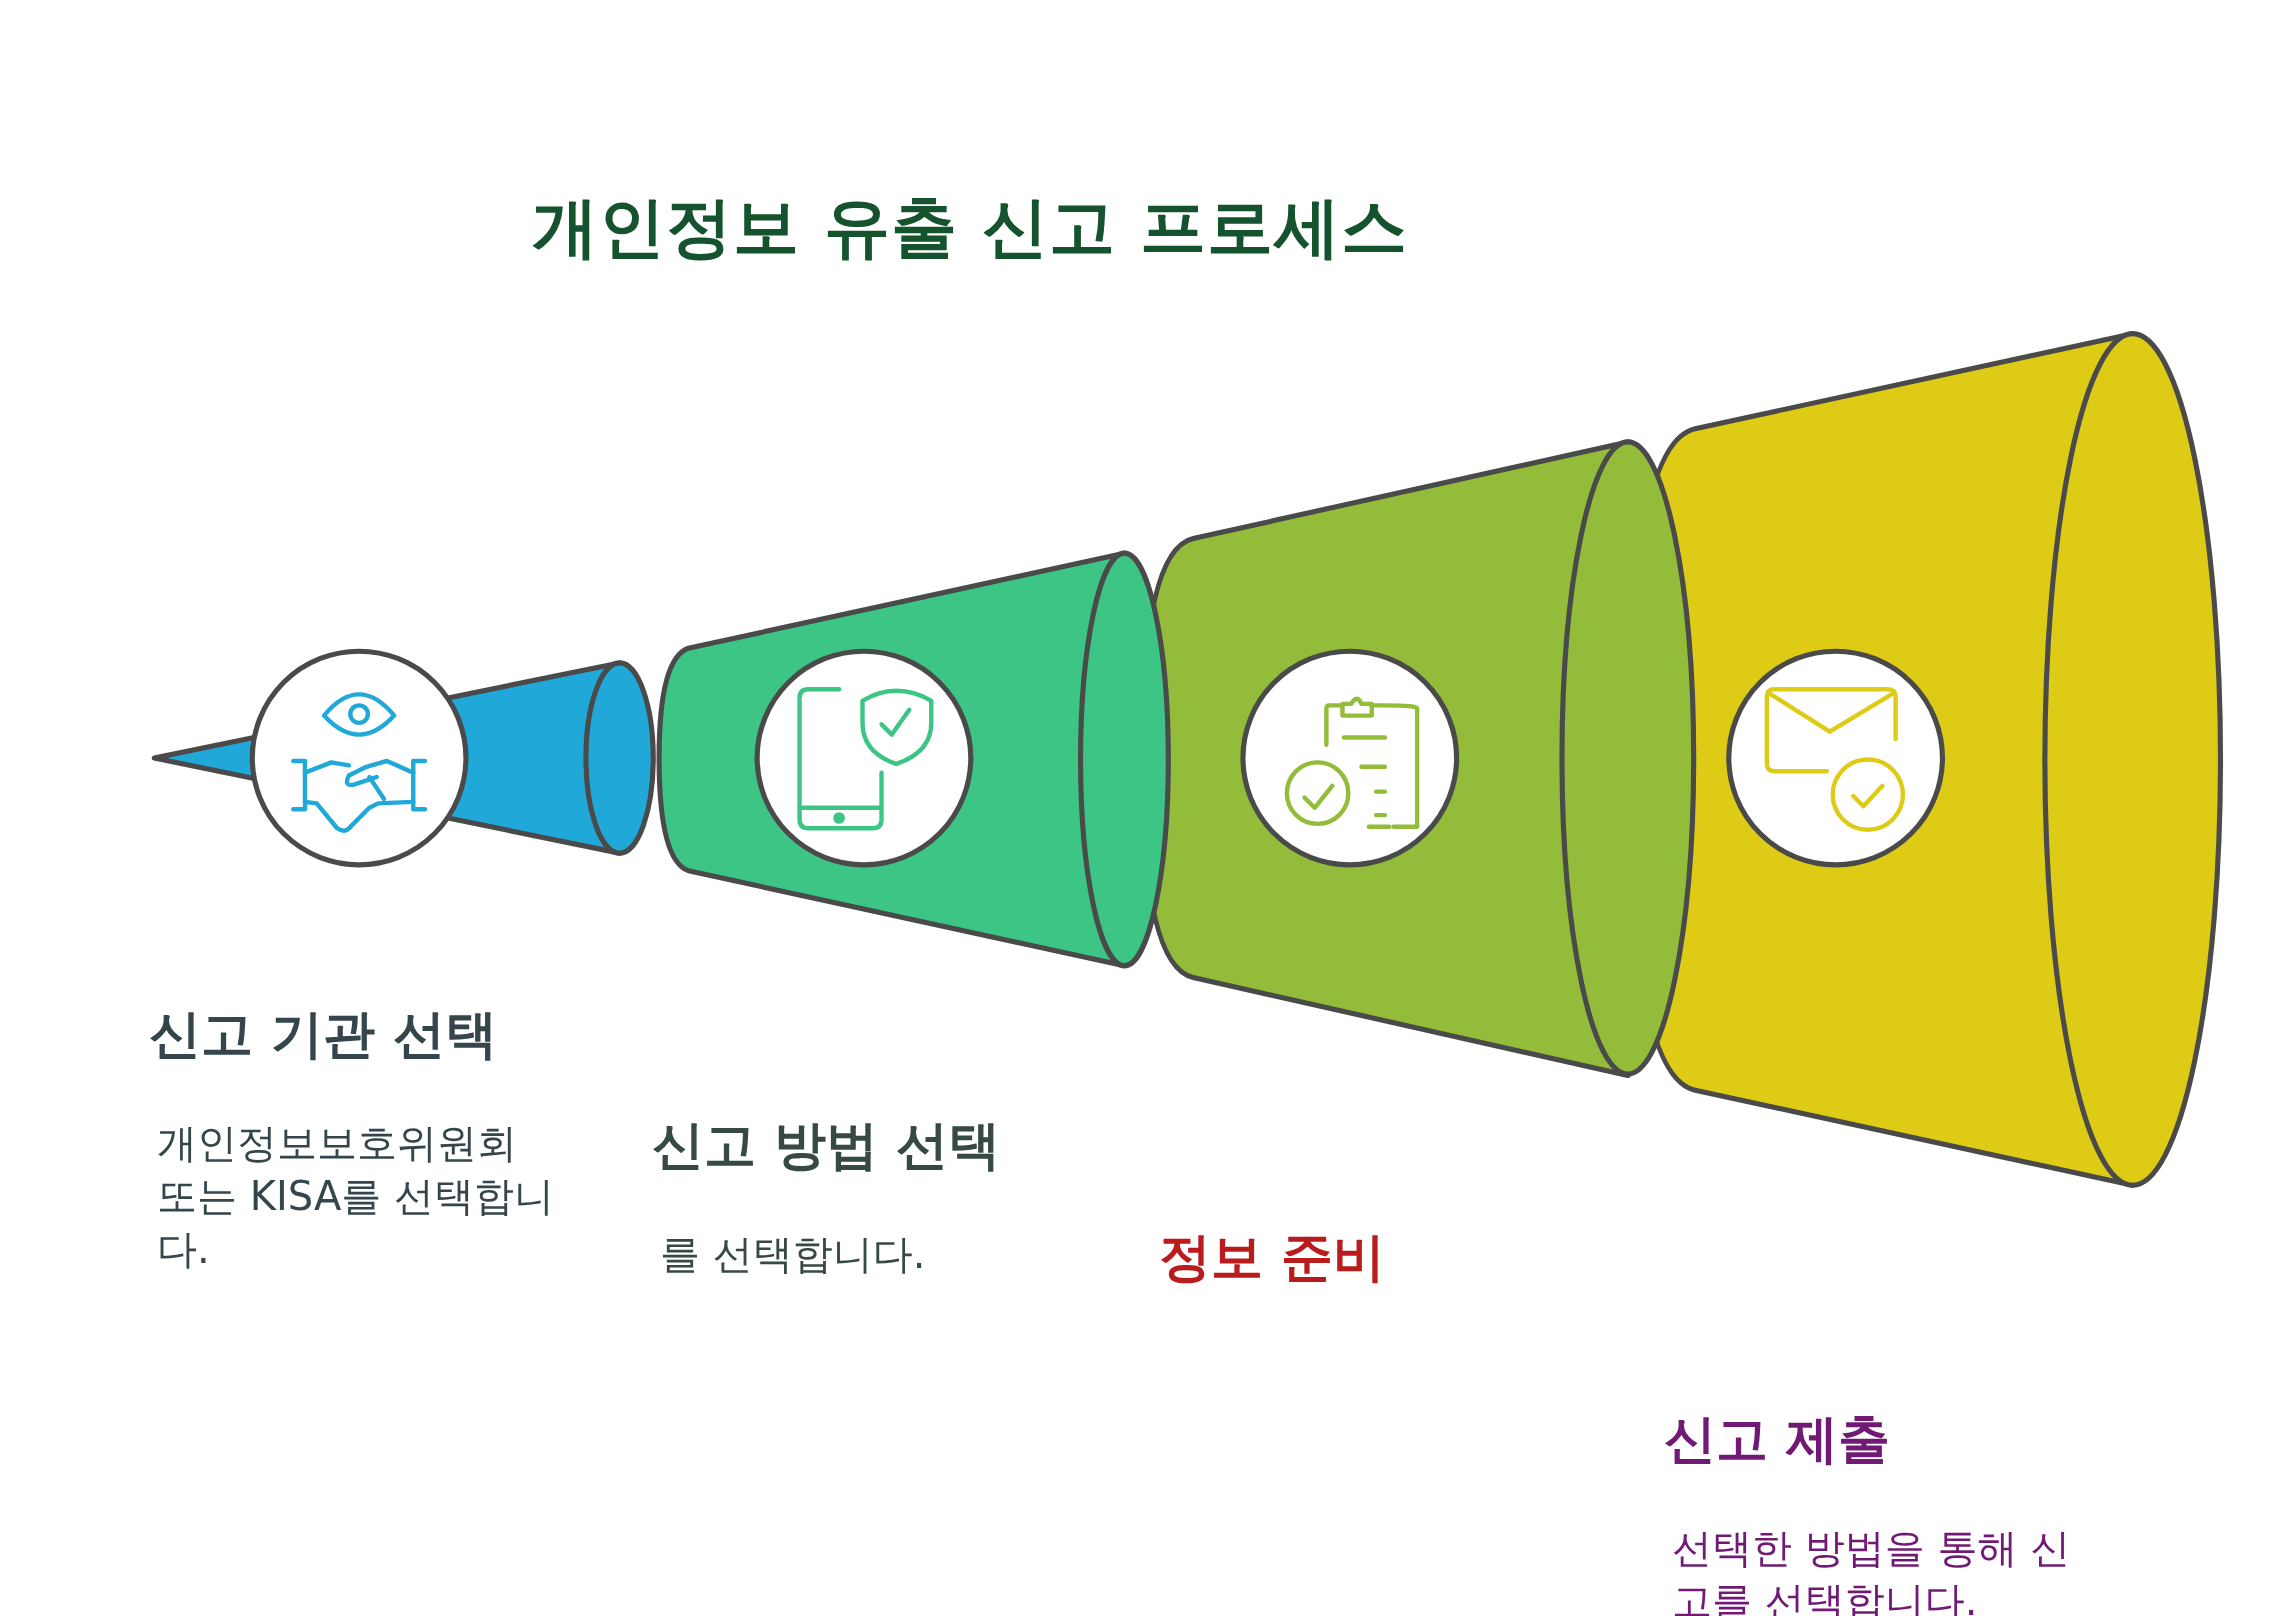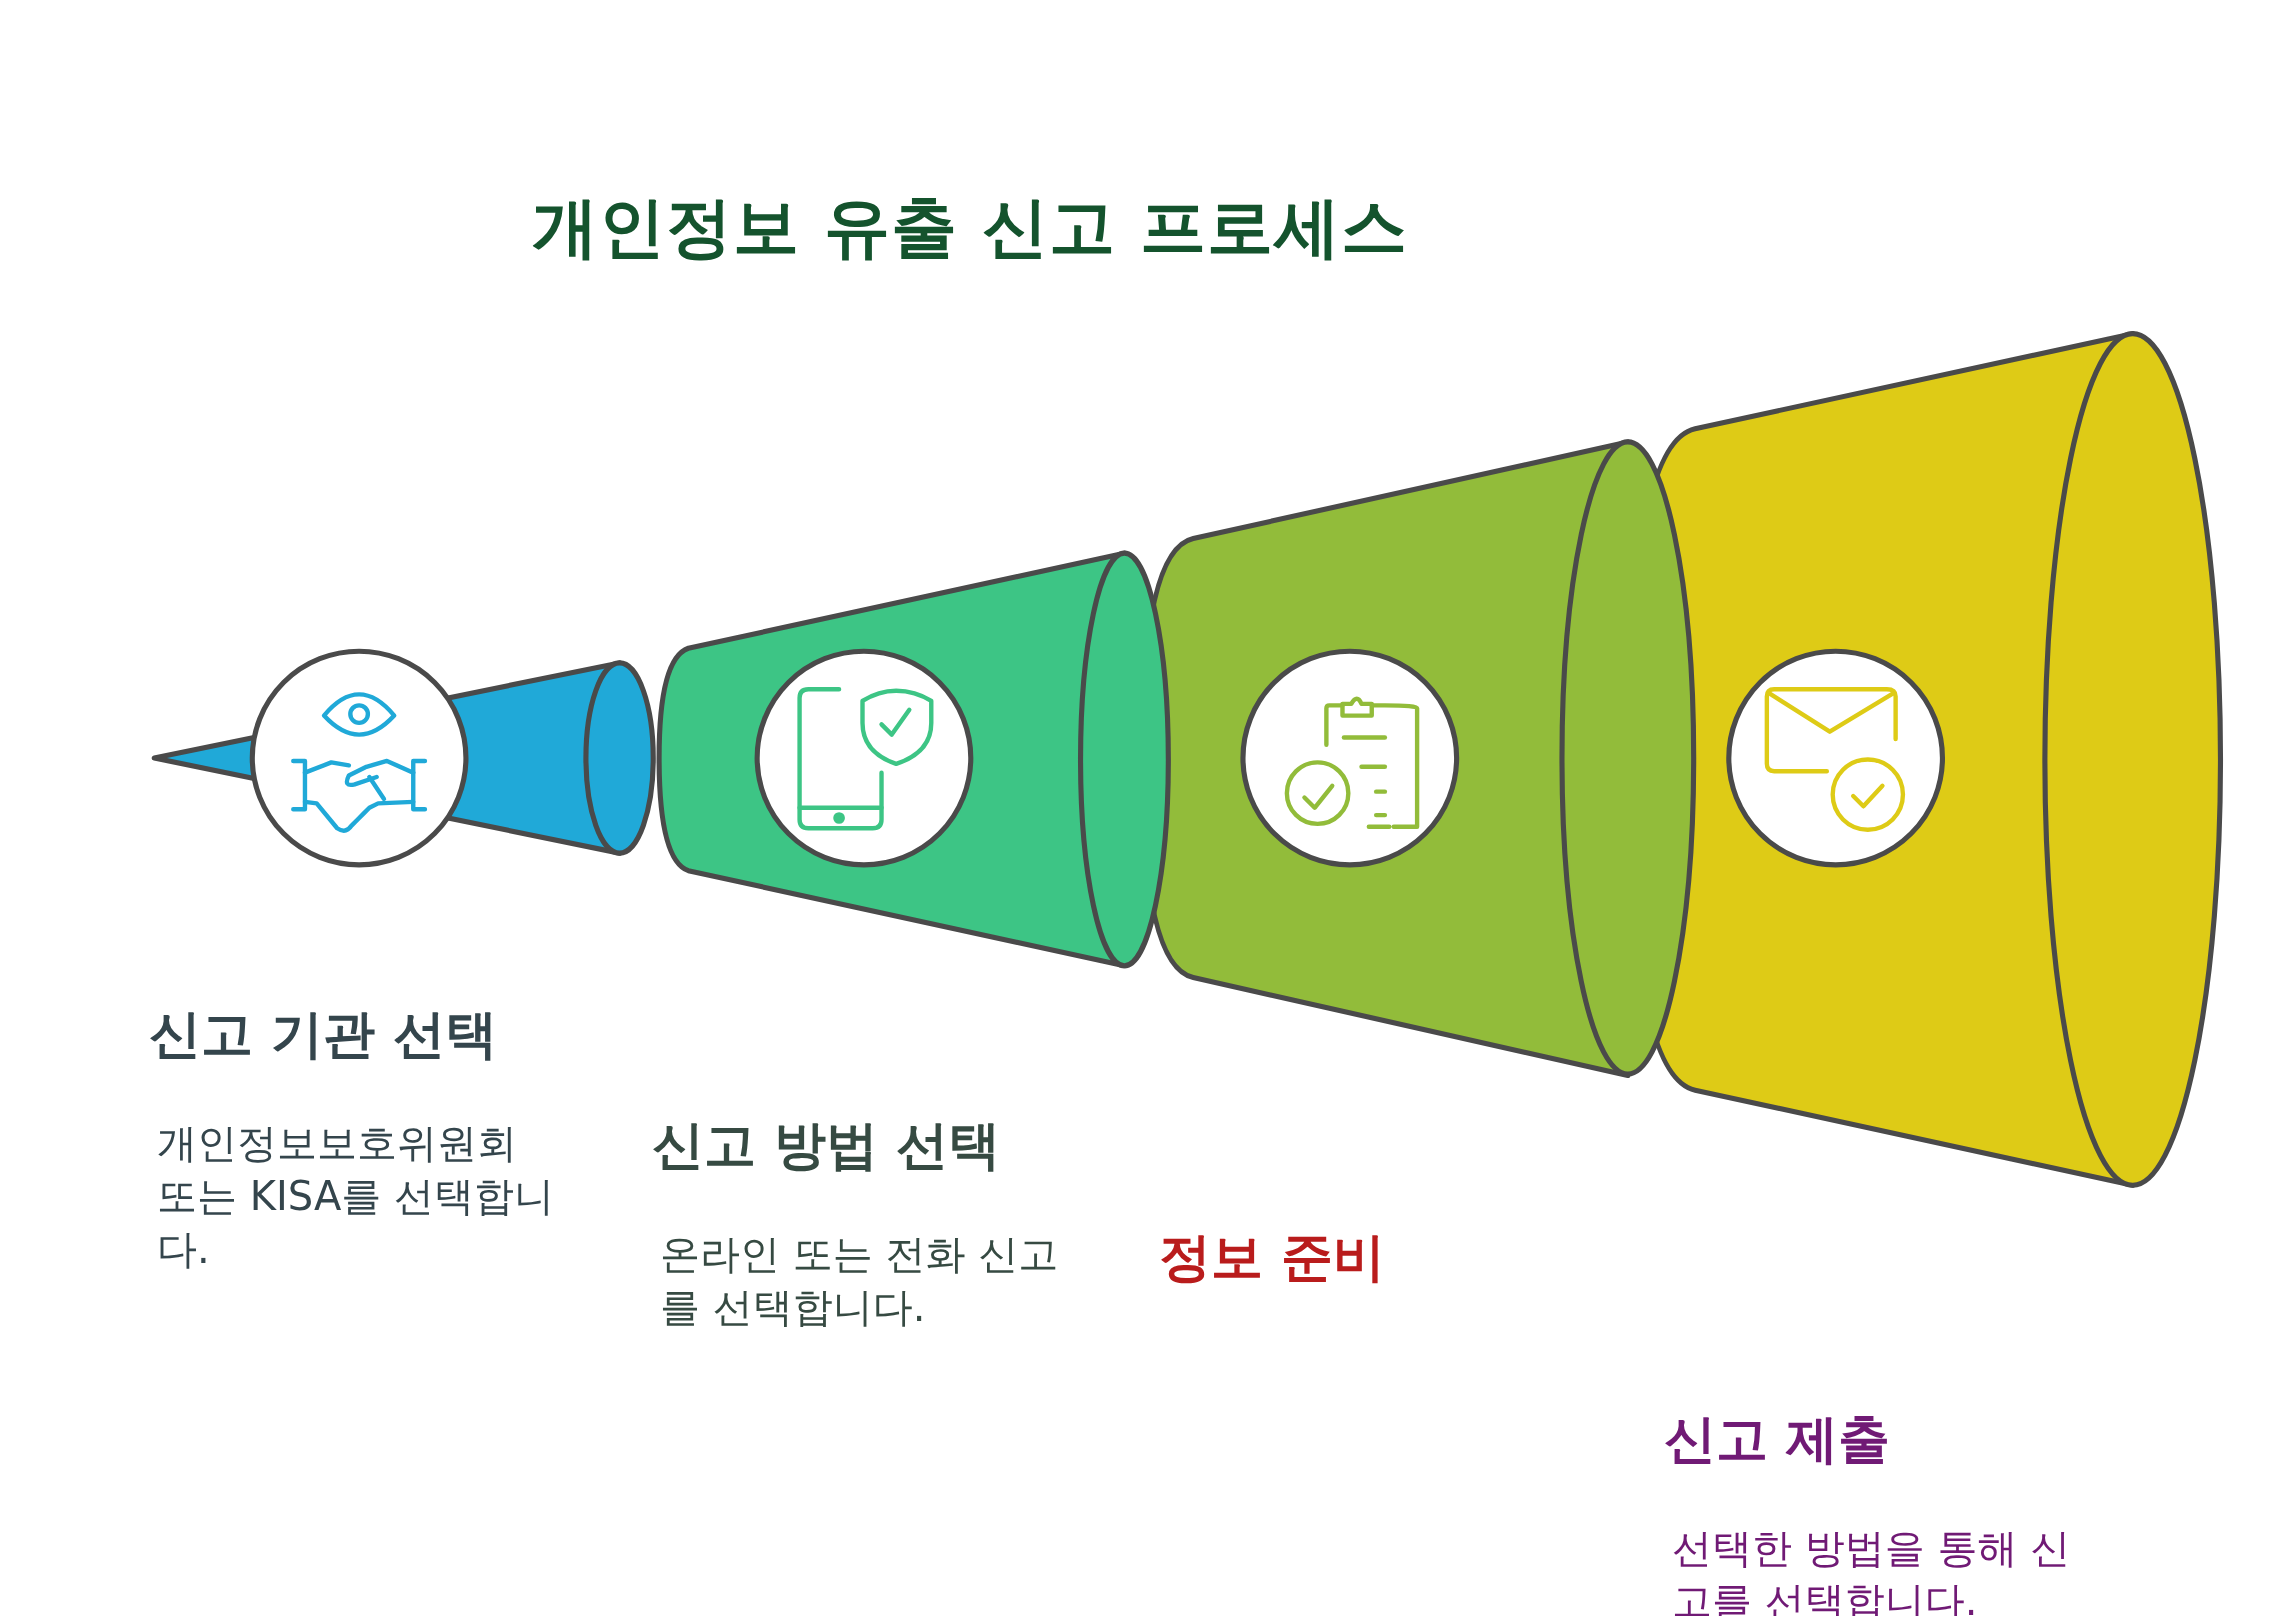--- a/index.html
+++ b/index.html
@@ -90,21 +90,20 @@
   <div class="step-desc">
     <div>개인정보보호위원회</div>
     <div>또는 KISA를 선택합니</div>
     <div>다.</div>
   </div>
 </div>
 
 <div class="step-text" style="left:652px; top:1114px; width:418px; color:#364A42;">
   <div class="step-heading">신고 방법 선택</div>
   <div class="step-desc">
-    <div>온라인 또는 전화 신고</div>
     <div>를 선택합니다.</div>
   </div>
 </div>
 
 <div class="step-text" style="left:1159px; top:1226px; width:418px; color:#b91c1c;">
   <div class="step-heading">정보 준비</div>
 </div>
 
 <div class="step-text" style="left:1664px; top:1408px; width:418px; color:#701a75;">
   <div class="step-heading">신고 제출</div>

